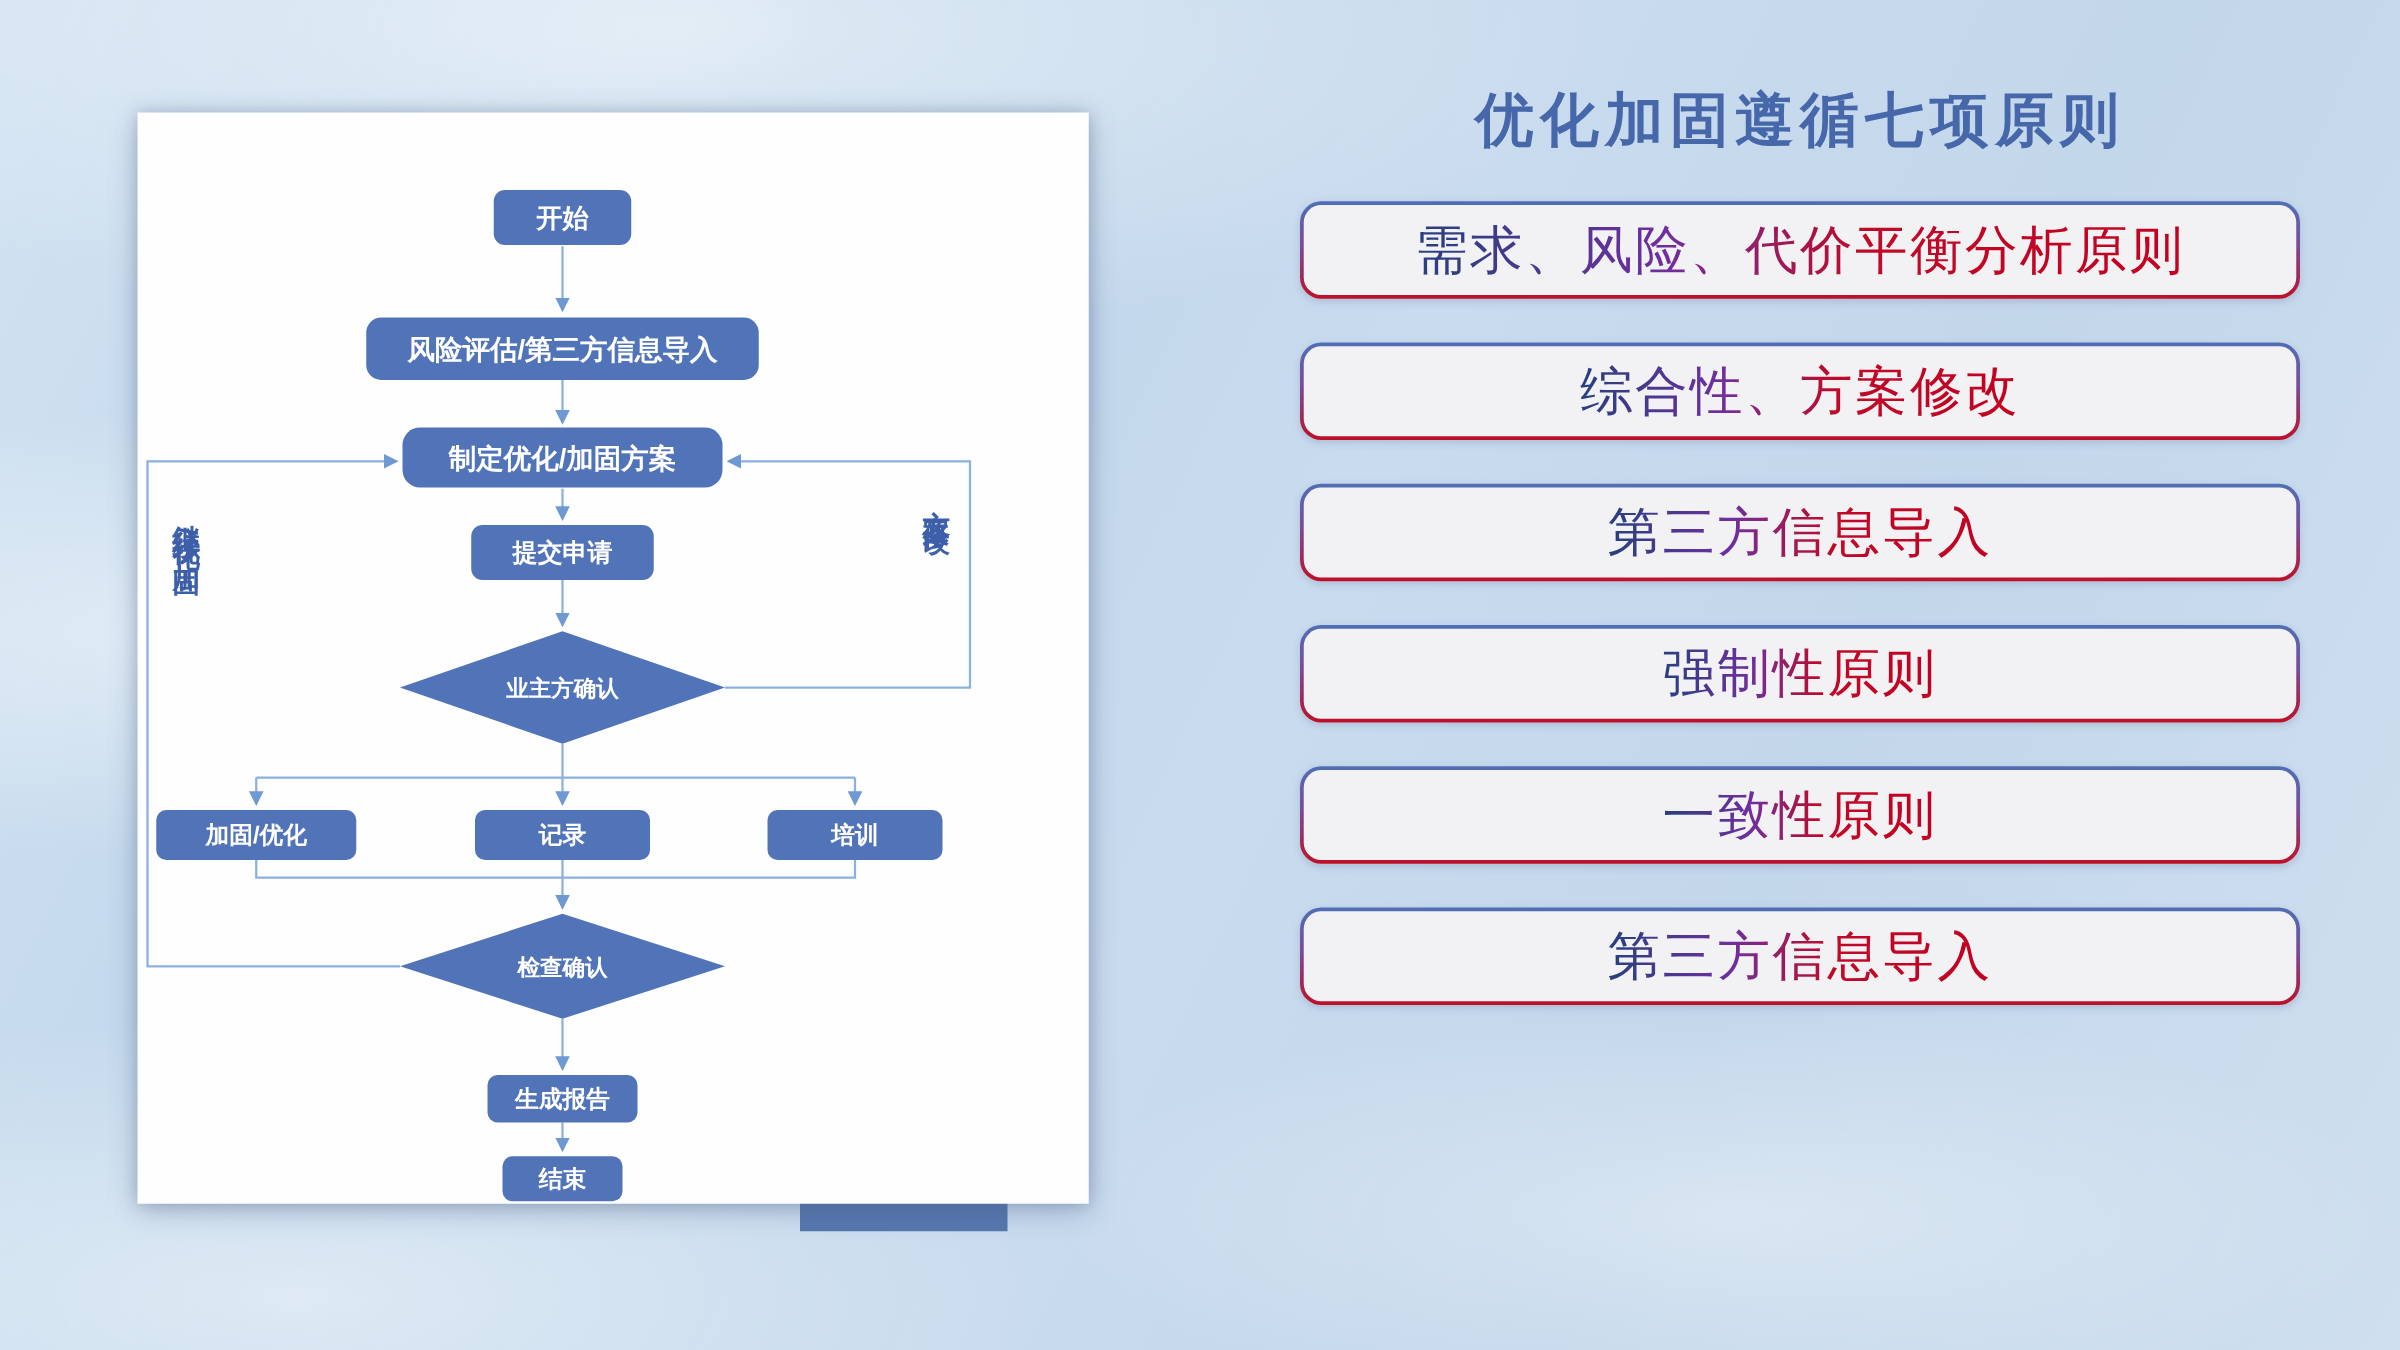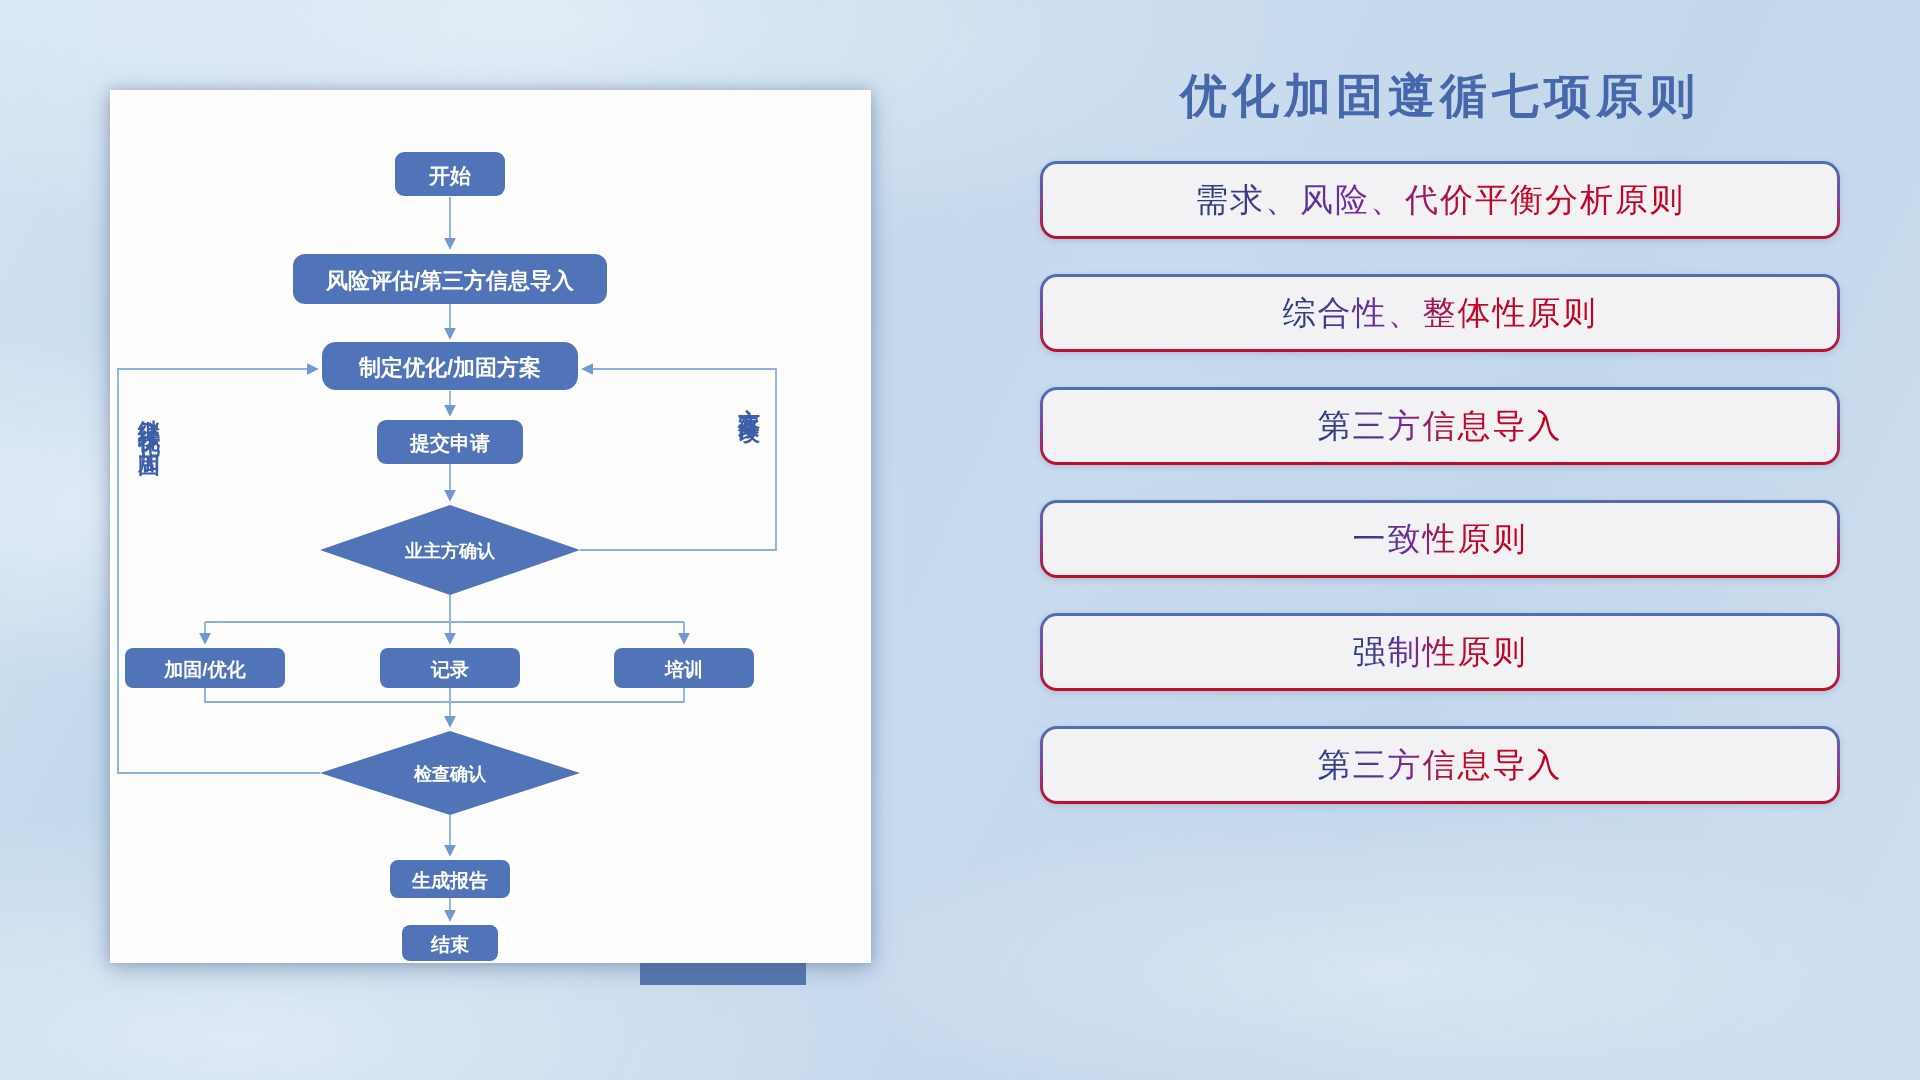--- a/index.html
+++ b/index.html
@@ -49,21 +49,21 @@
   .pbox{
     height:78px;border-radius:17px;padding:3px;box-sizing:border-box;
     background:linear-gradient(180deg,#4f6fb5 0%,#7a4a9a 45%,#c00f26 100%);
     box-shadow:0 2px 6px rgba(90,110,150,.25);
   }
   .pbox-inner{
     width:100%;height:100%;border-radius:14px;background:#f2f2f5;
     display:flex;align-items:center;justify-content:center;
   }
   .ptext{
-    font-size:33px;font-weight:500;letter-spacing:2px;
+    font-size:42px;font-weight:500;letter-spacing:2px;
     background:linear-gradient(90deg,#27407e 0%,#6f2f9e 32%,#bf0a28 58%,#c40020 100%);
     -webkit-background-clip:text;background-clip:text;color:transparent;
   }
 </style>
 </head>
 <body>
 
 <div class="page">
 
   <div class="accent-rect"></div>
@@ -156,36 +156,36 @@
   <div class="principles">
     <h1>优化加固遵循七项原则</h1>
     <div class="plist">
       <div class="pbox">
         <div class="pbox-inner">
           <span class="ptext">需求、风险、代价平衡分析原则</span>
         </div>
       </div>
       <div class="pbox">
         <div class="pbox-inner">
-          <span class="ptext">综合性、整体性原则</span>
+          <span class="ptext">综合性、方案修改</span>
         </div>
       </div>
       <div class="pbox">
         <div class="pbox-inner">
           <span class="ptext">第三方信息导入</span>
         </div>
       </div>
       <div class="pbox">
         <div class="pbox-inner">
-          <span class="ptext">一致性原则</span>
+          <span class="ptext">强制性原则</span>
         </div>
       </div>
       <div class="pbox">
         <div class="pbox-inner">
-          <span class="ptext">强制性原则</span>
+          <span class="ptext">一致性原则</span>
         </div>
       </div>
       <div class="pbox">
         <div class="pbox-inner">
           <span class="ptext">第三方信息导入</span>
         </div>
       </div>
     </div>
   </div>
 

